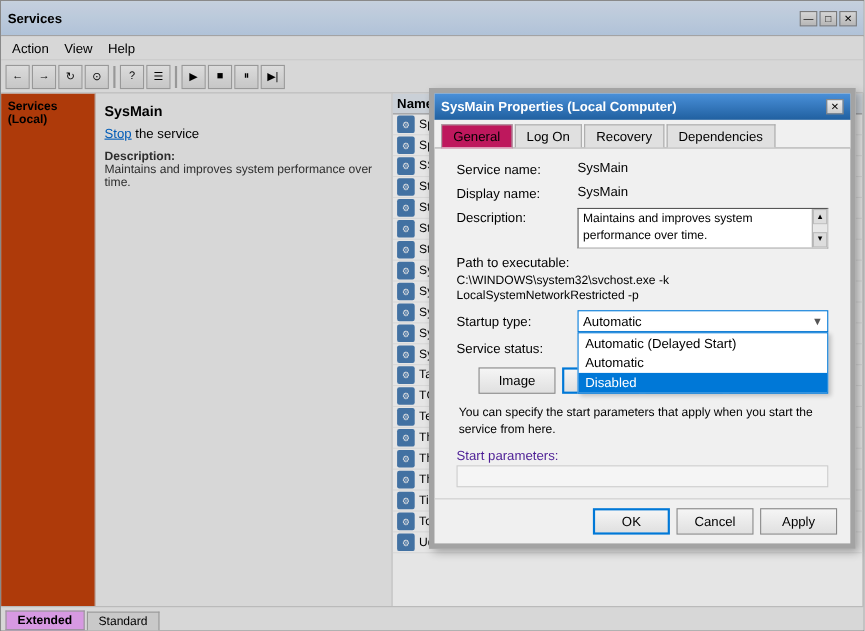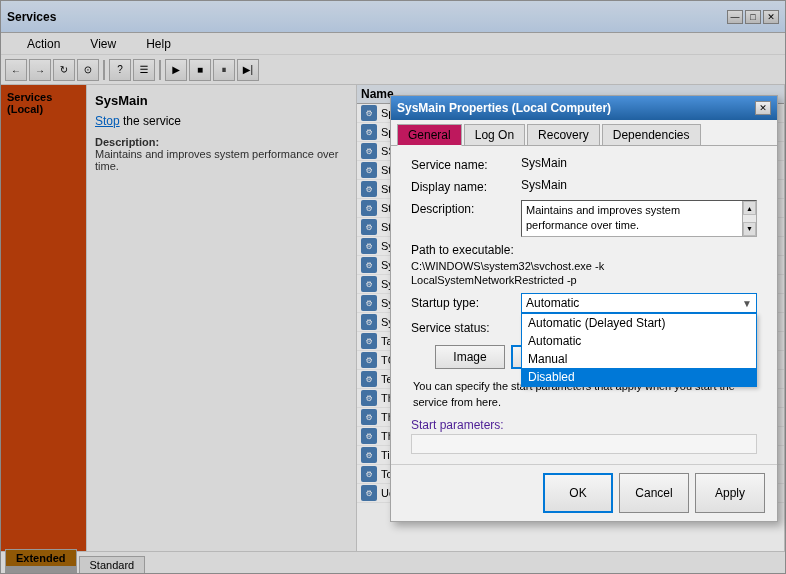--- a/index.html
+++ b/index.html
@@ -60,21 +60,20 @@
       display: flex;
       align-items: center;
       padding: 0 4px;
       border-bottom: 1px solid #ddd;
       gap: 2px;
     }
     .menu-item {
       padding: 16px 6px;
       cursor: pointer;
       font-size: 12px;
-      margin-left: 16px;
     }
 
     
     .toolbar {
       background: #f0f0f0;
       height: 30px;
       display: flex;
       align-items: center;
       padding: 0 4px;
       border-bottom: 1px solid #ccc;
@@ -188,40 +187,40 @@
     .tab {
       padding: 2px 10px;
       background: #e0e0e0;
       border: 1px solid #aaa;
       border-bottom: none;
       cursor: pointer;
       font-size: 11px;
       margin-right: 2px;
     }
     .tab.active {
-      background: #a16207;
-      border-bottom: 7px solid #a3a3a3;
+      background: #f0abfc;
+      border-bottom: 1px solid #a3a3a3;
       font-weight: bold;
     }
 
     
     .modal-overlay {
       position: absolute;
       top: 0; left: 0; right: 0; bottom: 0;
       background: rgba(0,0,0,0.1);
     }
 
     
     .properties-dialog {
       position: absolute;
-      top: 95px;
+      top: 80px;
       left: 390px;
       width: 388px;
       background: #f0f0f0;
-      border: 1px solid #a3a3a3;
+      border: 5px solid #a3a3a3;
       box-shadow: 4px 4px 8px rgba(0,0,0,0.3);
     }
     .dialog-title-bar {
       background: linear-gradient(to bottom, #4a90d9, #2060a0);
       height: 24px;
       display: flex;
       align-items: center;
       padding: 0 6px;
       justify-content: space-between;
       color: white;
@@ -408,21 +407,21 @@
     
     .dialog-footer {
       display: flex;
       justify-content: flex-end;
       gap: 6px;
       padding: 8px 12px;
       border-top: 1px solid #ccc;
     }
     .footer-btn {
       min-width: 70px;
-      height: 40px;
+      height: 24px;
       background: linear-gradient(to bottom, #f5f5f5, #e0e0e0);
       border: 1px solid #888;
       cursor: pointer;
       font-size: 12px;
       display: flex;
       align-items: center;
       justify-content: center;
     }
     .footer-btn.ok-btn {
       border: 2px solid #0078d7;
@@ -713,21 +712,20 @@
       <div class="startup-row">
         <span class="startup-label">Startup type:</span>
         <div class="dropdown-container">
           <div class="dropdown-box">
             <span>Automatic</span>
             <span class="dropdown-arrow">▼</span>
           </div>
           <div class="dropdown-menu">
             <div class="dropdown-option">Automatic (Delayed Start)</div>
             <div class="dropdown-option">Automatic</div>
-            <div class="dropdown-option">Manual</div>
             <div class="dropdown-option selected">Disabled</div>
           </div>
         </div>
       </div>
 
       
       <div class="status-row">
         <span class="status-label-col">Service status:</span>
         <span class="status-value">Running</span>
       </div>

